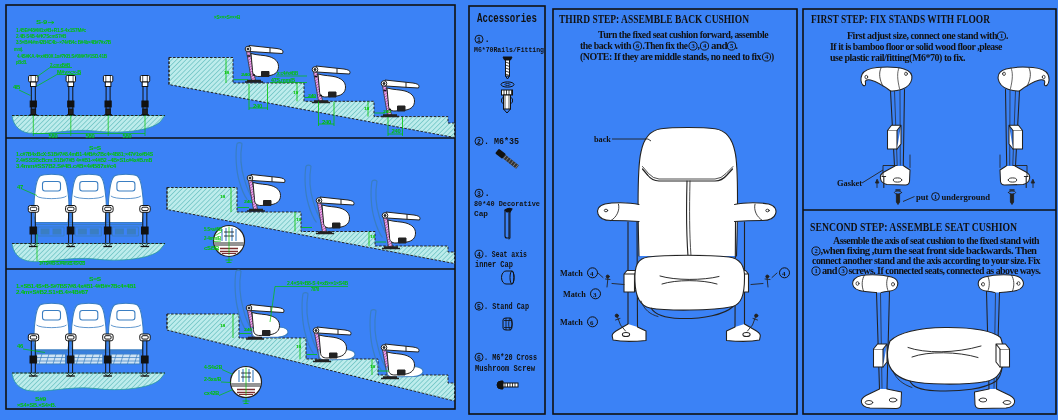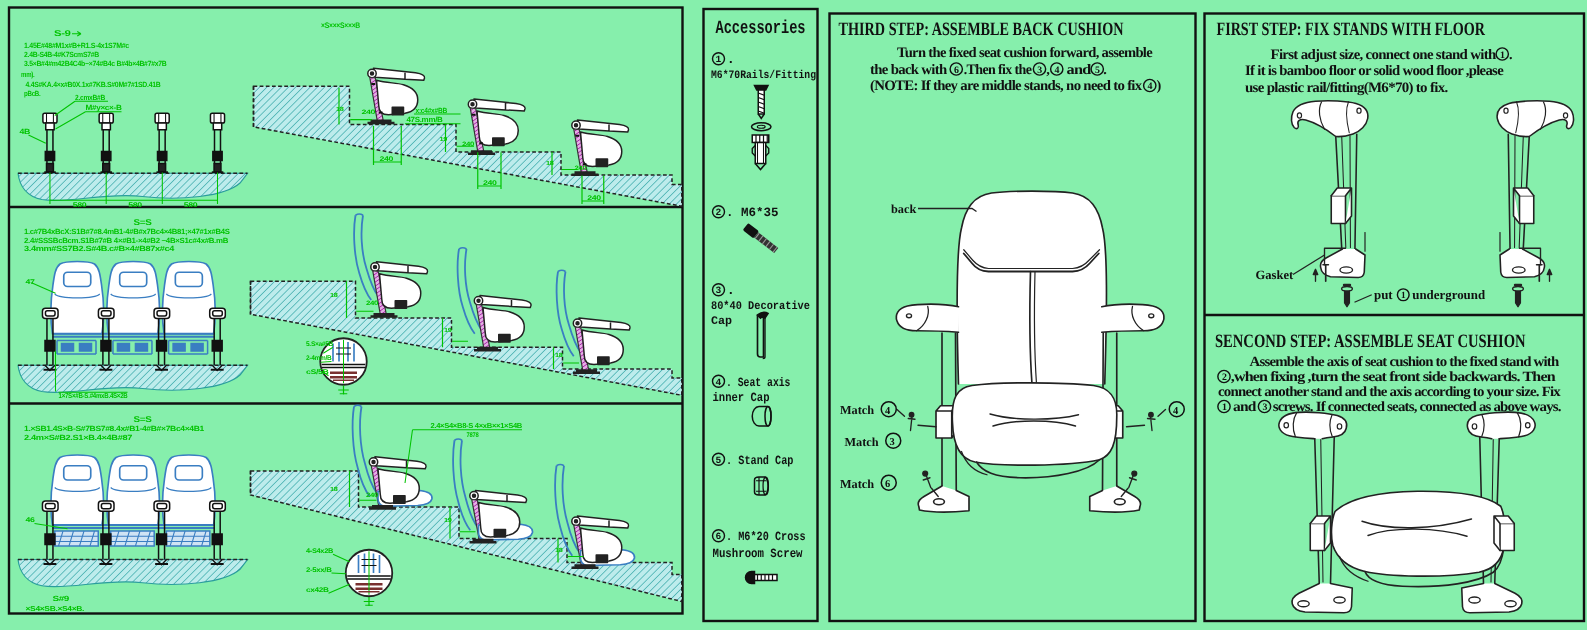--- a/index.html
+++ b/index.html
@@ -1,16 +1,16 @@
 <!DOCTYPE html>
 <html><head>
 <meta charset="utf-8">
 <style>
 html,body{margin:0;padding:0;background:#ffffff;}
-#page{position:relative;width:1058px;height:420px;background:#86efac;overflow:hidden;
+#page{position:relative;width:1058px;height:420px;background:#3b82f6;overflow:hidden;
   font-family:"Liberation Sans",sans-serif;}
 svg{position:absolute;left:0;top:0;}
 .ser{font-family:"Liberation Serif",serif;font-weight:bold;fill:#111;}
 </style>
 </head>
 <body>
 <div id="page">
 <svg width="1058" height="420" viewBox="0 0 1058 420">
 <defs>
 <pattern id="hc" width="3.4" height="3.4" patternTransform="rotate(45)" patternUnits="userSpaceOnUse">

